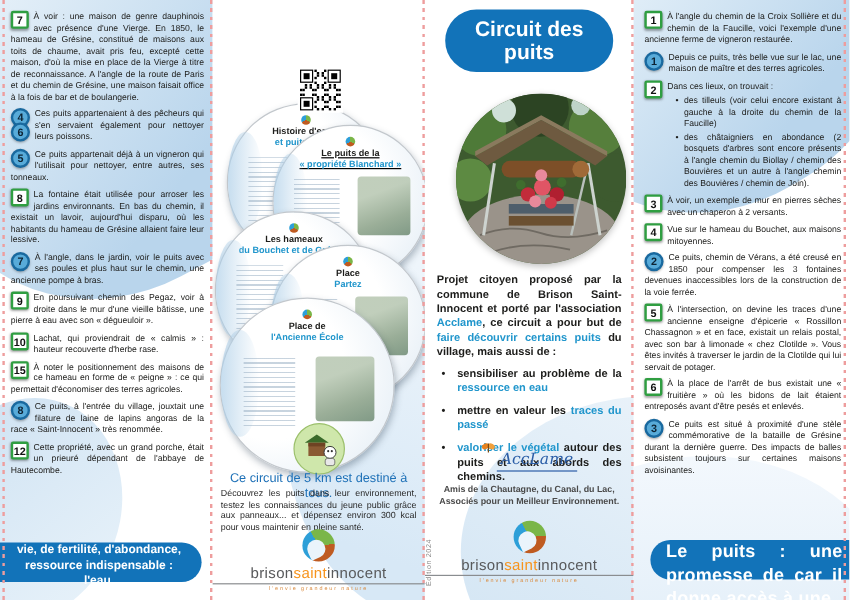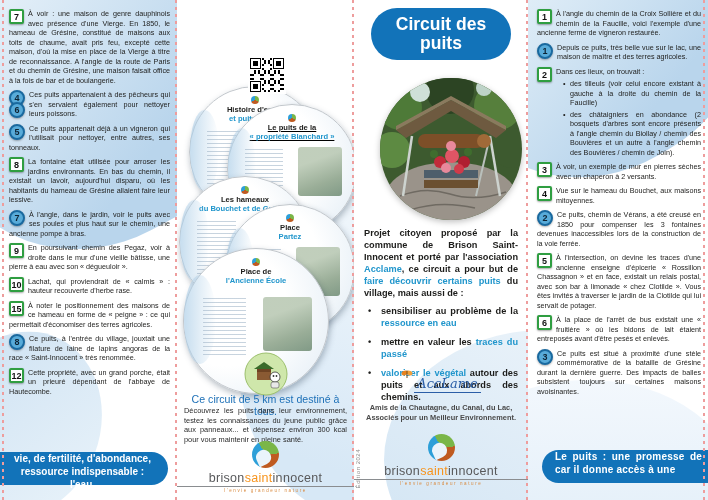--- a/index.html
+++ b/index.html
@@ -50,21 +50,21 @@
   .subul li { position: relative; padding-left: 7px; margin-bottom: 2px; }
   .subul li::before { content: "•"; position: absolute; left: 0; }
 
   
   .banner { position: absolute; z-index: 6; background: #1273b9; color: #fff;
     font-weight: bold; display: flex; }
   .banner-left { left: 0; bottom: 15px; width: 168px; height: 33px;
     border-radius: 0 17px 17px 0; padding: 0 10px 0 7px; font-size: 10px;
     line-height: 1.3; text-align: center; }
   .banner-right { right: 0; bottom: 17px; width: 166px; height: 33px;
-    border-radius: 18px 0 0 18px; padding: 0 6px 0 13px; font-size: 10px;
+    border-radius: 18px 0 0 18px; padding: 0 6px 0 13px; font-size: 15px;
     line-height: 1.3; text-align: justify; letter-spacing: .2px; }
 
   
   .disc-title-main { position: absolute; z-index: 3; top: 10px; left: 6px; right: 6px;
     text-align: center; color: #1d70b7; font-size: 13px; font-weight: bold; line-height: 1.22; }
   .qr { position: absolute; z-index: 8; left: 71px; top: 56px; width: 38px; height: 38px;
     background: #fff; padding: 2px; }
   .qr .grid { position: relative; width: 100%; height: 100%; }
   .qr .m { position: absolute; width: 5.5%; height: 5.5%; background: #000; }
   .qr .fp { position: absolute; width: 31%; height: 31%; border: 1.6px solid #000; background: #fff; }

